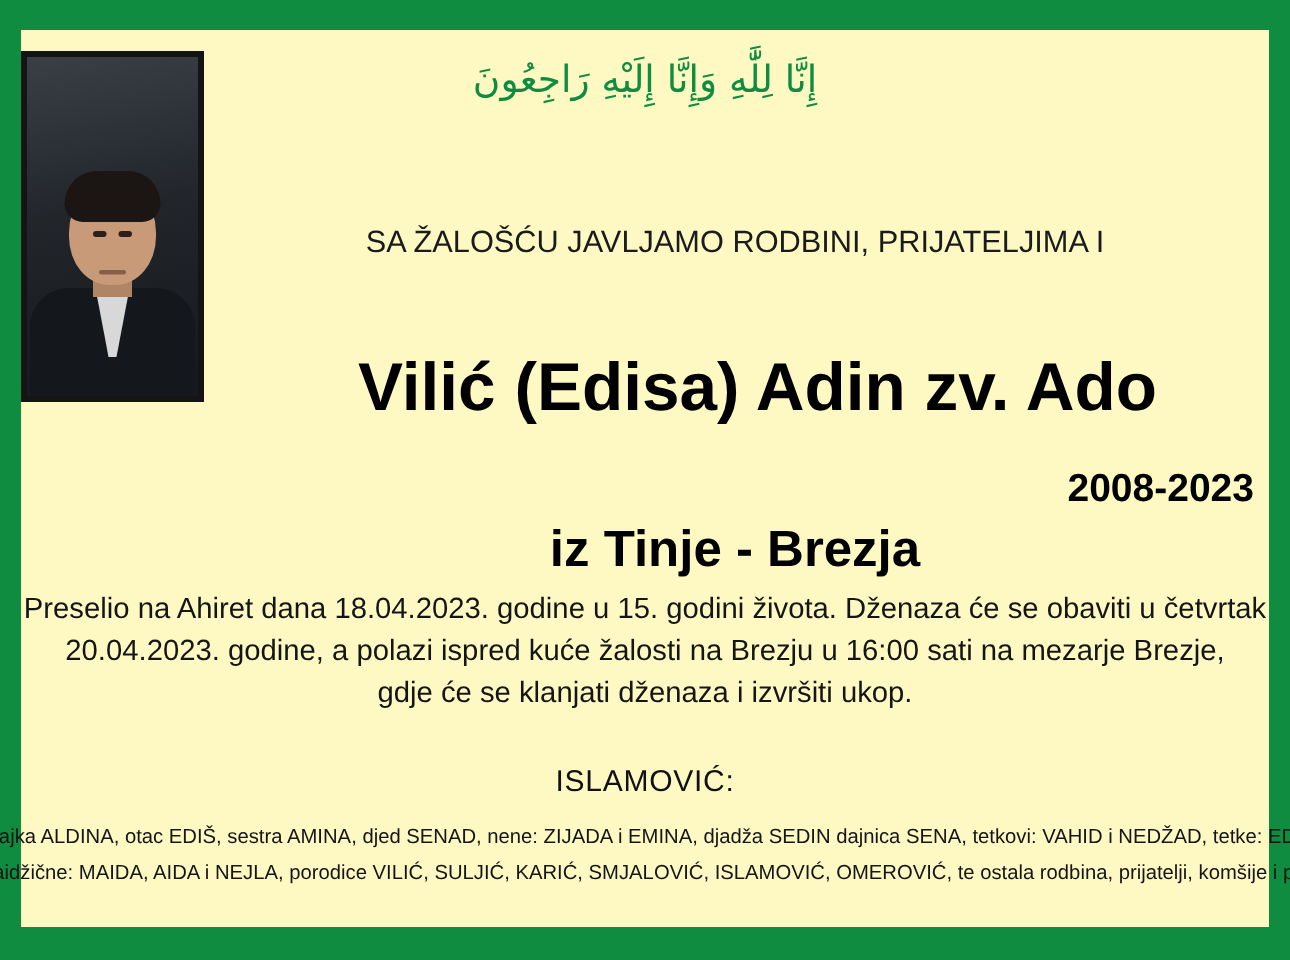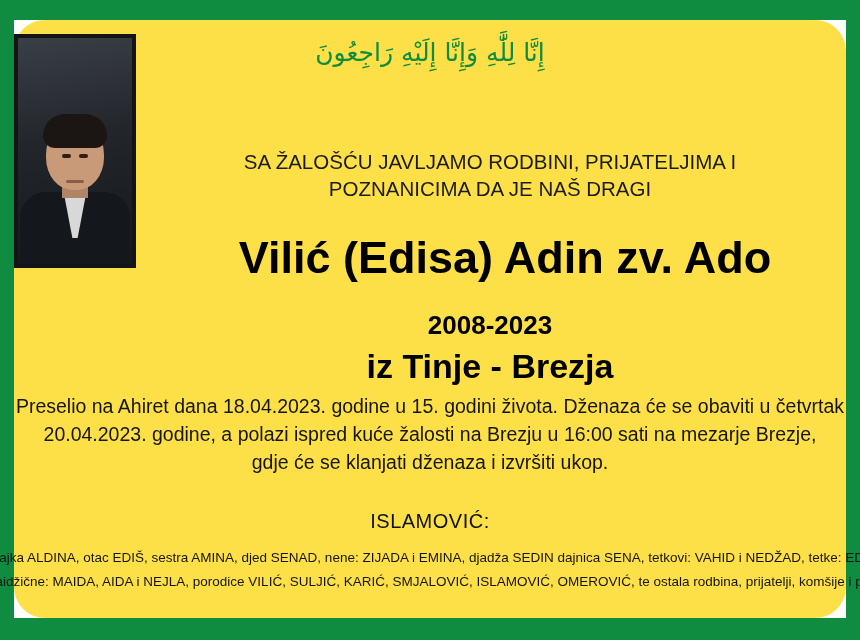--- a/index.html
+++ b/index.html
@@ -37,22 +37,21 @@
     right: 0;
     height: 22px;
     background: #0f8c3f;
   }
   .inner {
     position: absolute;
     top: 20px;
     left: 0;
     right: 0;
     bottom: 22px;
-    background: #fde047;
-    border-radius: 31px;
+    background: #fef9c3;
   }
   .photo-frame {
     position: absolute;
     left: 0px;
     top: 14px;
     width: 122px;
     height: 234px;
     border: 4px solid #141414;
     background: #2a2a2a;
     box-sizing: border-box;
@@ -173,21 +172,21 @@
     font-weight: bold;
     font-size: 45px;
     white-space: nowrap;
     line-height: 52px;
   }
   .years {
     position: absolute;
     top: 290px;
     left: 130px;
     right: 10px;
-    text-align: center;
+    text-align: right;
     color: #000000;
     font-weight: bold;
     font-size: 26px;
   }
   .place {
     position: absolute;
     top: 327px;
     left: 130px;
     right: 10px;
     text-align: center;
@@ -250,21 +249,20 @@
           <div class="p-mouth"></div>
         </div>
         <div class="p-hair"></div>
       </div>
     </div>
 
     <div class="bismillah">إِنَّا لِلَّٰهِ وَإِنَّا إِلَيْهِ رَاجِعُونَ</div>
 
     <div class="intro">
       <div>SA ŽALOŠĆU JAVLJAMO RODBINI, PRIJATELJIMA I</div>
-      <div>POZNANICIMA DA JE NAŠ DRAGI</div>
     </div>
 
     <div class="name">Vilić (Edisa) Adin zv. Ado</div>
 
     <div class="years">2008-2023</div>
 
     <div class="place">iz Tinje - Brezja</div>
 
     <div class="body-text">
       <div>Preselio na Ahiret dana 18.04.2023. godine u 15. godini života. Dženaza će se obaviti u četvrtak</div>

